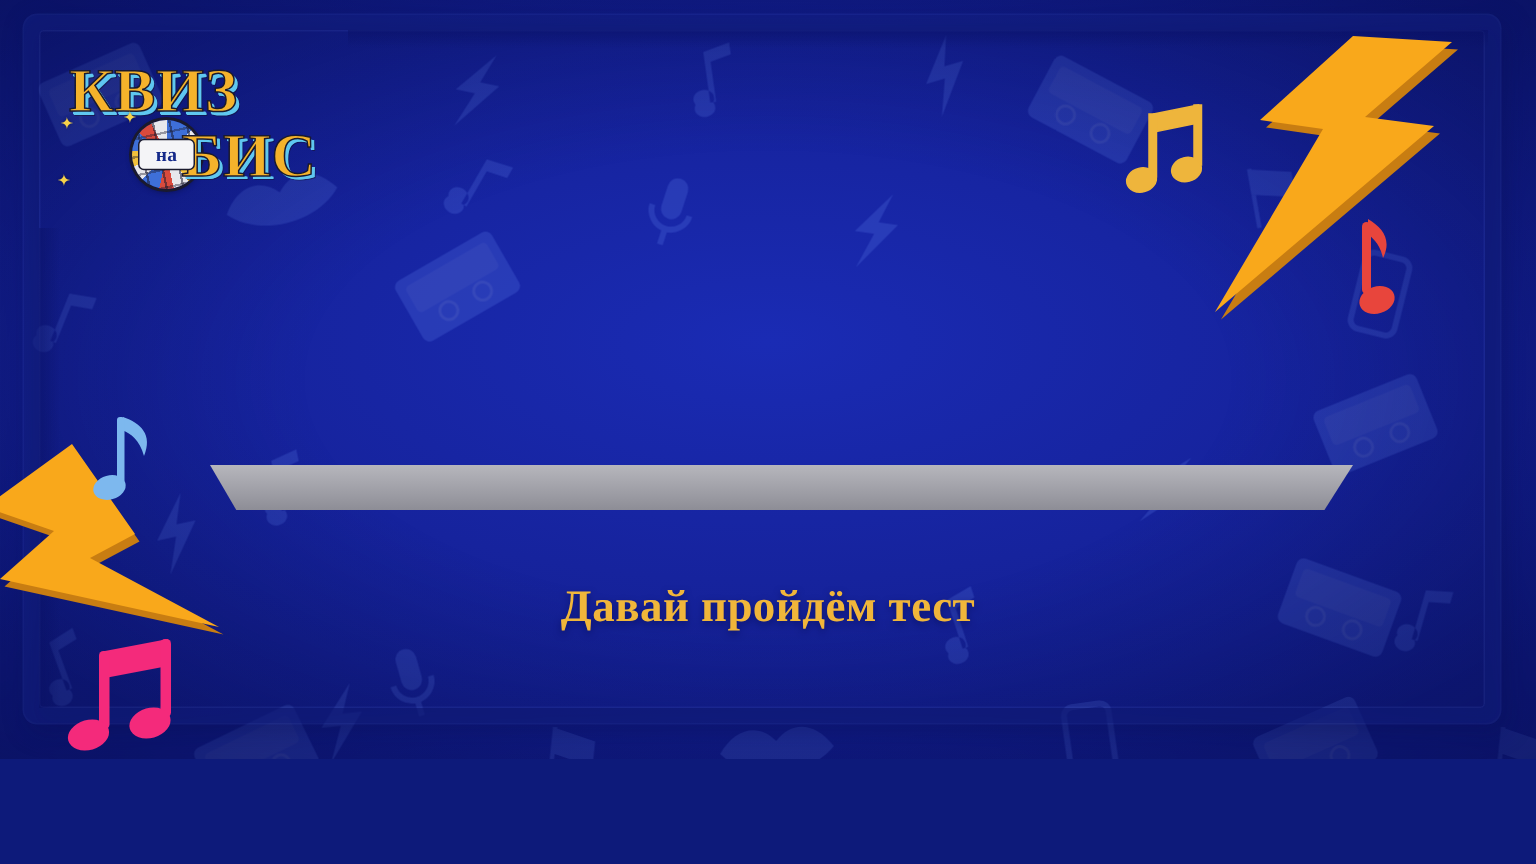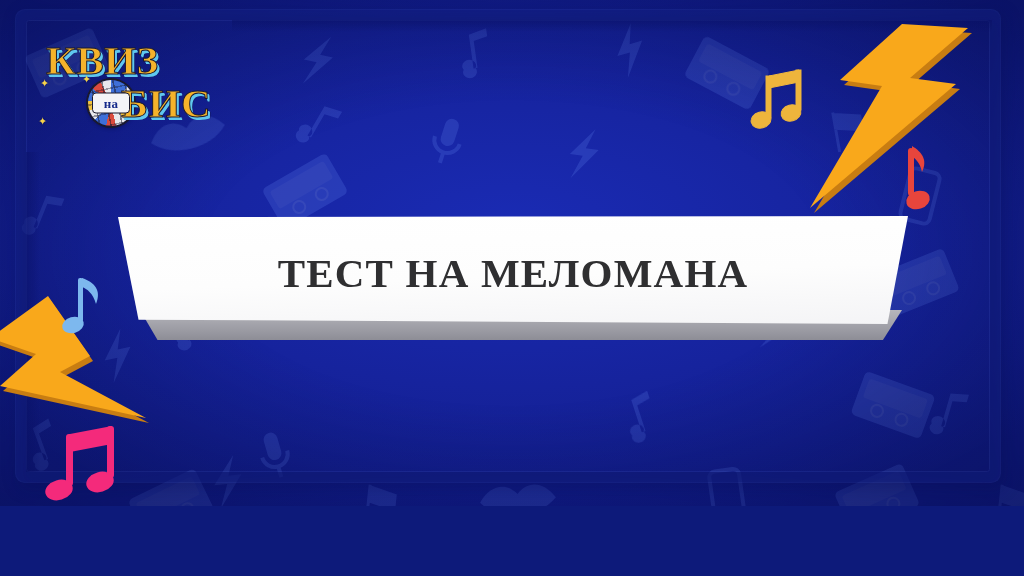--- a/index.html
+++ b/index.html
@@ -351,19 +351,17 @@
         <rect x="22" y="10" width="7" height="52" rx="3"></rect>
         <rect x="63" y="2" width="7" height="52" rx="3"></rect>
         <ellipse cx="15" cy="66" rx="14" ry="10" transform="rotate(-16 15 66)"></ellipse>
         <ellipse cx="56" cy="58" rx="14" ry="10" transform="rotate(-16 56 58)"></ellipse>
       </g>
     </svg>
   </div>
 
   <div class="banner-wrap">
     <div class="banner-shadow"></div>
-    <div class="banner-face">
-      <div class="banner-title">ТЕСТ НА МЕЛОМАНА</div>
-    </div>
-  </div>
-
+  </div>
+
+  <div class="subtitle">Давай пройдём тест</div>
 
 </div>
 
 </body></html>

